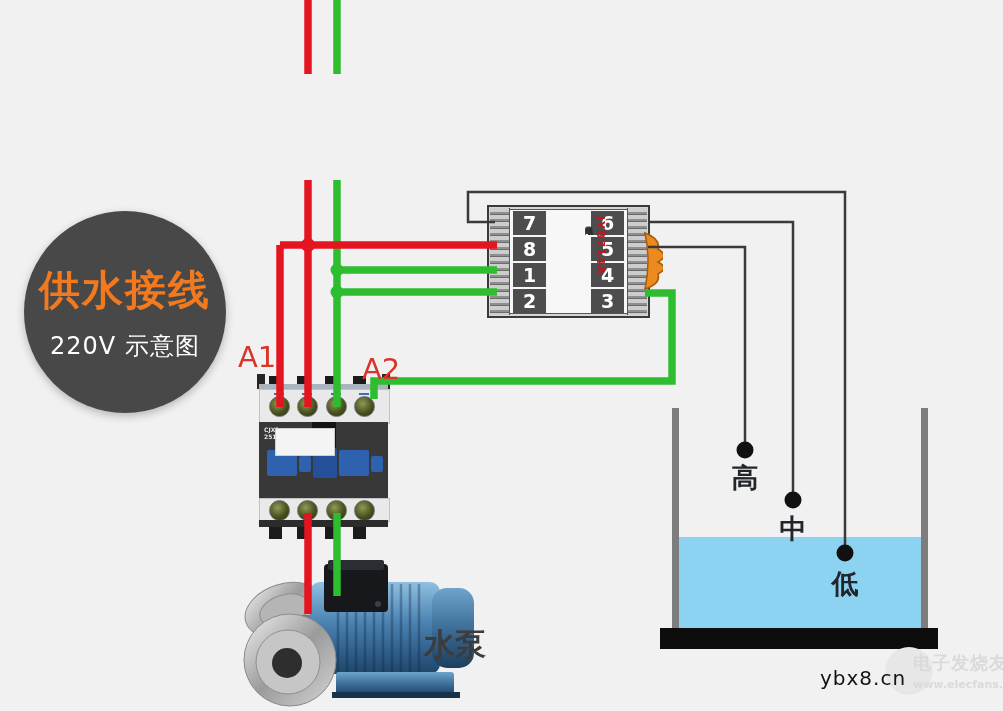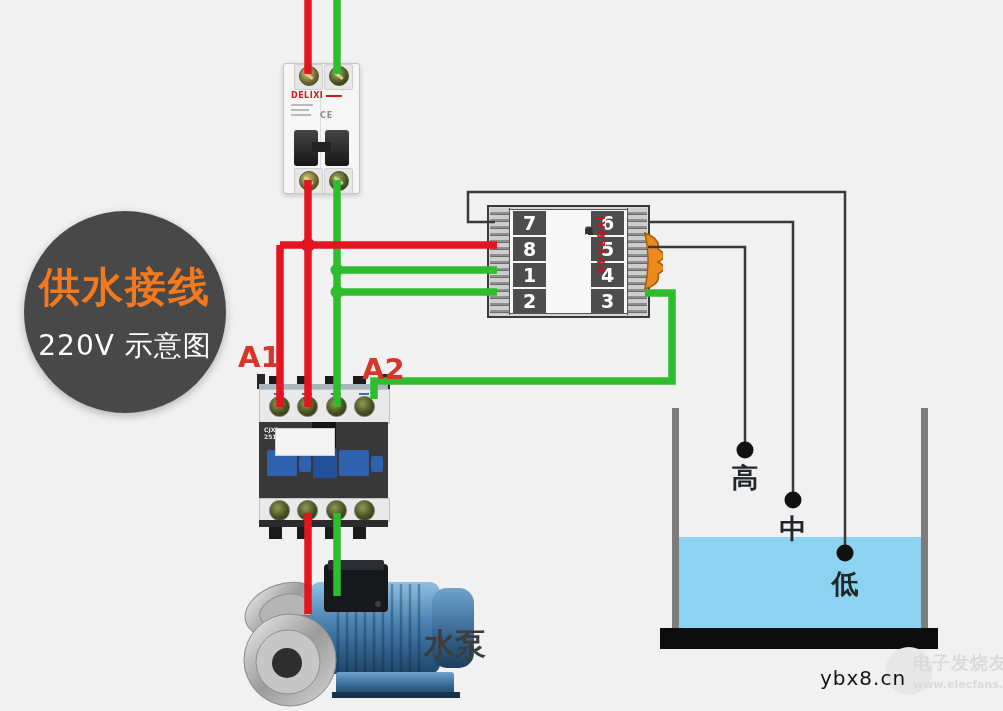--- a/index.html
+++ b/index.html
@@ -8,21 +8,21 @@
   .layer{position:absolute;left:0;top:0;width:1003px;height:711px;}
   .z1{z-index:1}.z2{z-index:2}.z3{z-index:3}.z4{z-index:4}
   .abs{position:absolute;}
 
   
   .title{left:500px;top:48px;font-size:40px;font-weight:bold;color:#3e3e3e;letter-spacing:1px;white-space:nowrap;}
   .badge{left:24px;top:211px;width:202px;height:202px;border-radius:50%;background:#484848;
          display:flex;flex-direction:column;align-items:center;justify-content:center;gap:12px;
          box-shadow:0 3px 8px rgba(0,0,0,.25);}
   .badge-l1{color:#f2791e;font-size:41px;font-weight:bold;letter-spacing:2px;white-space:nowrap;}
-  .badge-l2{color:#fff;font-size:28px;letter-spacing:1px;white-space:nowrap;}
+  .badge-l2{color:#fff;font-size:24px;letter-spacing:1px;white-space:nowrap;}
 
   
   .breaker{left:283px;top:63px;width:75px;height:129px;background:#f6f6f6;border:1px solid #c5c5c5;
            border-radius:3px;box-shadow:0 2px 5px rgba(0,0,0,.18);}
   .breaker .seam{position:absolute;left:36px;top:0;width:1px;height:100%;background:#ddd;}
   .tblock{position:absolute;width:27px;height:24px;background:#e6e6e6;border:1px solid #cfcfcf;border-radius:2px;}
   .screw{position:absolute;width:18px;height:18px;border-radius:50%;
          background:radial-gradient(circle at 40% 35%,#cfc477,#6b6330 60%,#3d3818);border:1px solid #55502a;}
   .screw::after{content:"";position:absolute;left:3px;top:7px;width:11px;height:3px;background:#d9cf86;
          transform:rotate(38deg);border-radius:1px;}
@@ -69,62 +69,40 @@
   .cnotch{position:absolute;left:53px;top:0;width:24px;height:26px;background:#141414;}
   .cblue{position:absolute;background:#2f62ae;border-radius:2px;}
   .cblue.dk{background:#24509a;}
   .clabel{position:absolute;left:18px;top:56px;width:58px;height:26px;background:#f4f4f4;border:1px solid #cfcfcf;}
   .cbotedge{position:absolute;left:2px;top:148px;width:129px;height:7px;background:#2c2c2c;}
 
   
   .pump{left:240px;top:560px;width:245px;height:150px;}
   .pump-label{left:424px;top:624px;font-size:31px;font-weight:600;color:#3c3c3c;}
   .probe-label{font-size:27px;font-weight:600;color:#22262b;transform:translateX(-50%);}
-  .a-label{font-size:29px;font-weight:bold;color:#d7342a;}
+  .a-label{font-size:29px;font-weight:normal;color:#d7342a;}
 
   
   .wm-site{left:820px;top:666px;font-size:20px;font-weight:normal;color:#141414;letter-spacing:1px;}
   .wm-logo{left:886px;top:647px;width:46px;height:46px;border-radius:50%;background:#e7e7e7;box-shadow:0 1px 2px rgba(0,0,0,.08);}
   .wm-brand{left:913px;top:651px;font-size:18px;font-weight:bold;color:#dadada;letter-spacing:1px;white-space:nowrap;}
   .wm-url{left:913px;top:678px;font-size:11px;font-weight:bold;color:#dadada;white-space:nowrap;}
 </style>
 </head>
 <body>
 
 <div class="canvas">
 
   <svg class="layer z1" viewBox="0 0 1003 711">
     <rect x="679" y="537" width="242" height="91" fill="#8cd3f2"></rect>
     <rect x="672" y="408" width="7" height="226" fill="#7d7d7d"></rect>
     <rect x="921" y="408" width="7" height="226" fill="#7d7d7d"></rect>
     <rect x="660" y="628" width="278" height="21" fill="#0d0d0d"></rect>
   </svg>
 
-  <div class="abs z2 breaker">
-    <div class="seam"></div>
-    <div class="tblock" style="left:10px;top:0"></div>
-    <div class="tblock" style="left:40px;top:0"></div>
-    <div class="screw" style="left:15px;top:2px"></div>
-    <div class="screw grn" style="left:45px;top:2px"></div>
-    <div class="brand-row">
-      <span class="brand">DELIXI</span>
-      <span class="brand-line"></span>
-    </div>
-    <div class="tinybar" style="left:7px;top:40px;width:22px"></div>
-    <div class="tinybar" style="left:7px;top:45px;width:18px"></div>
-    <div class="tinybar" style="left:7px;top:50px;width:20px"></div>
-    <div class="ce">CE</div>
-    <div class="toggle" style="left:10px"></div>
-    <div class="toggle" style="left:41px"></div>
-    <div class="togglebar"></div>
-    <div class="tblock" style="left:10px;top:104px"></div>
-    <div class="tblock" style="left:40px;top:104px"></div>
-    <div class="screw" style="left:15px;top:107px"></div>
-    <div class="screw grn" style="left:45px;top:107px"></div>
-  </div>
 
   <div class="abs z2 relay">
     <div class="rstrip l"></div>
     <div class="rstrip r"></div>
     <div class="rpanel">
       <div class="rnum l r0">7</div>
       <div class="rnum l r1">8</div>
       <div class="rnum l r2">1</div>
       <div class="rnum l r3">2</div>
       <div class="rnum r r0">6</div>

